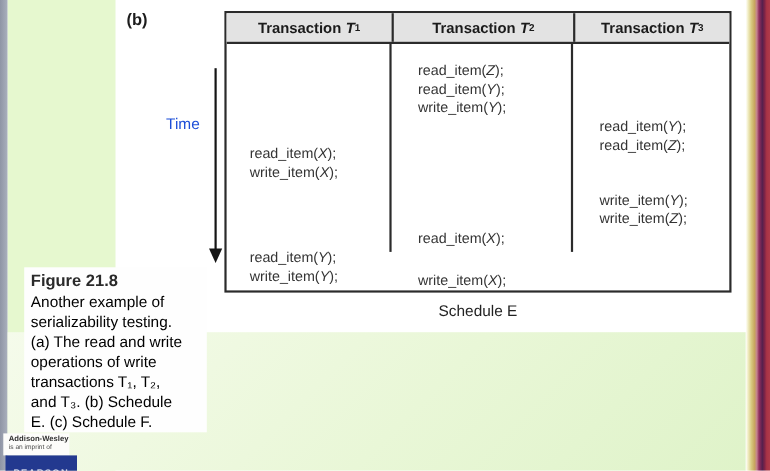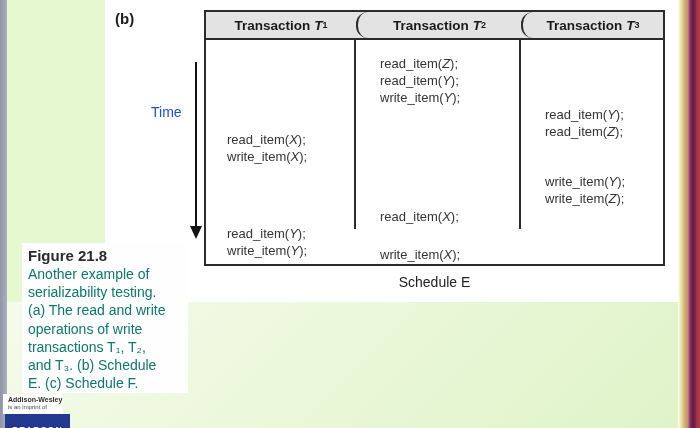--- a/index.html
+++ b/index.html
@@ -26,42 +26,42 @@
   .time-arrowhead{position:absolute;left:190px;top:226px;width:0;height:0;
       border-left:6px solid transparent;border-right:6px solid transparent;
       border-top:13px solid #151515;}
 
   
   .sched-table{position:absolute;left:204px;top:10px;width:461px;height:256px;
       border:2px solid #2b2b2b;background:#ffffff;box-sizing:border-box;}
   .thead{display:grid;grid-template-columns:150px 165px 142px;height:26px;
       background:#e3e3e3;border-bottom:2px solid #2b2b2b;}
   .th{display:flex;align-items:center;justify-content:center;
-      font-size:13.5px;font-weight:bold;color:#1b1b1b;border-radius:12px;}
+      font-size:13.5px;font-weight:bold;color:#1b1b1b;}
   .th + .th{border-left:2px solid #2b2b2b;}
   .th i{font-weight:bold;margin-left:4px;}
   .th sub{font-size:9px;font-weight:bold;}
   .tbody{position:relative;width:100%;height:189px;}
   .vline{position:absolute;top:0;width:2px;height:100%;background:#2b2b2b;}
   .vline.v1{left:148px;}
   .vline.v2{left:313px;}
   .op{position:absolute;font-size:13px;color:#343434;white-space:nowrap;}
   .op i{font-style:italic;}
   .op.c1{left:21px;}
   .op.c2{left:174px;}
   .op.c3{left:339px;}
 
   .schedule-caption{position:absolute;left:204px;top:274px;width:461px;
       text-align:center;font-size:14px;font-weight:normal;color:#222;}
 
   
   .caption-box{position:absolute;left:22px;top:243px;width:166px;height:150px;
       background:#fefefe;padding:3px 0 0 6px;box-sizing:border-box;}
   .caption-title{font-size:15px;font-weight:bold;color:#2a2a2a;line-height:19px;}
-  .caption-line{font-size:14px;color:#0f766e;line-height:18.2px;white-space:nowrap;}
+  .caption-line{font-size:14px;color:#000000;line-height:18.2px;white-space:nowrap;}
 
   
   .imprint-box{position:absolute;left:3px;top:394px;width:60px;height:20px;
       background:#fcfcfa;padding:2px 0 0 5px;box-sizing:border-box;}
   .imprint-name{font-size:7px;font-weight:bold;color:#2f2f2f;line-height:8px;white-space:nowrap;}
   .imprint-tagline{font-size:6px;color:#4a4a4a;line-height:7px;white-space:nowrap;}
   .publisher-box{position:absolute;left:5px;top:414px;width:65px;height:32px;
       background:#23398f;display:flex;align-items:center;justify-content:center;}
   .publisher-name{font-size:8.5px;font-weight:bold;color:#ffffff;letter-spacing:1.2px;}
 </style>

